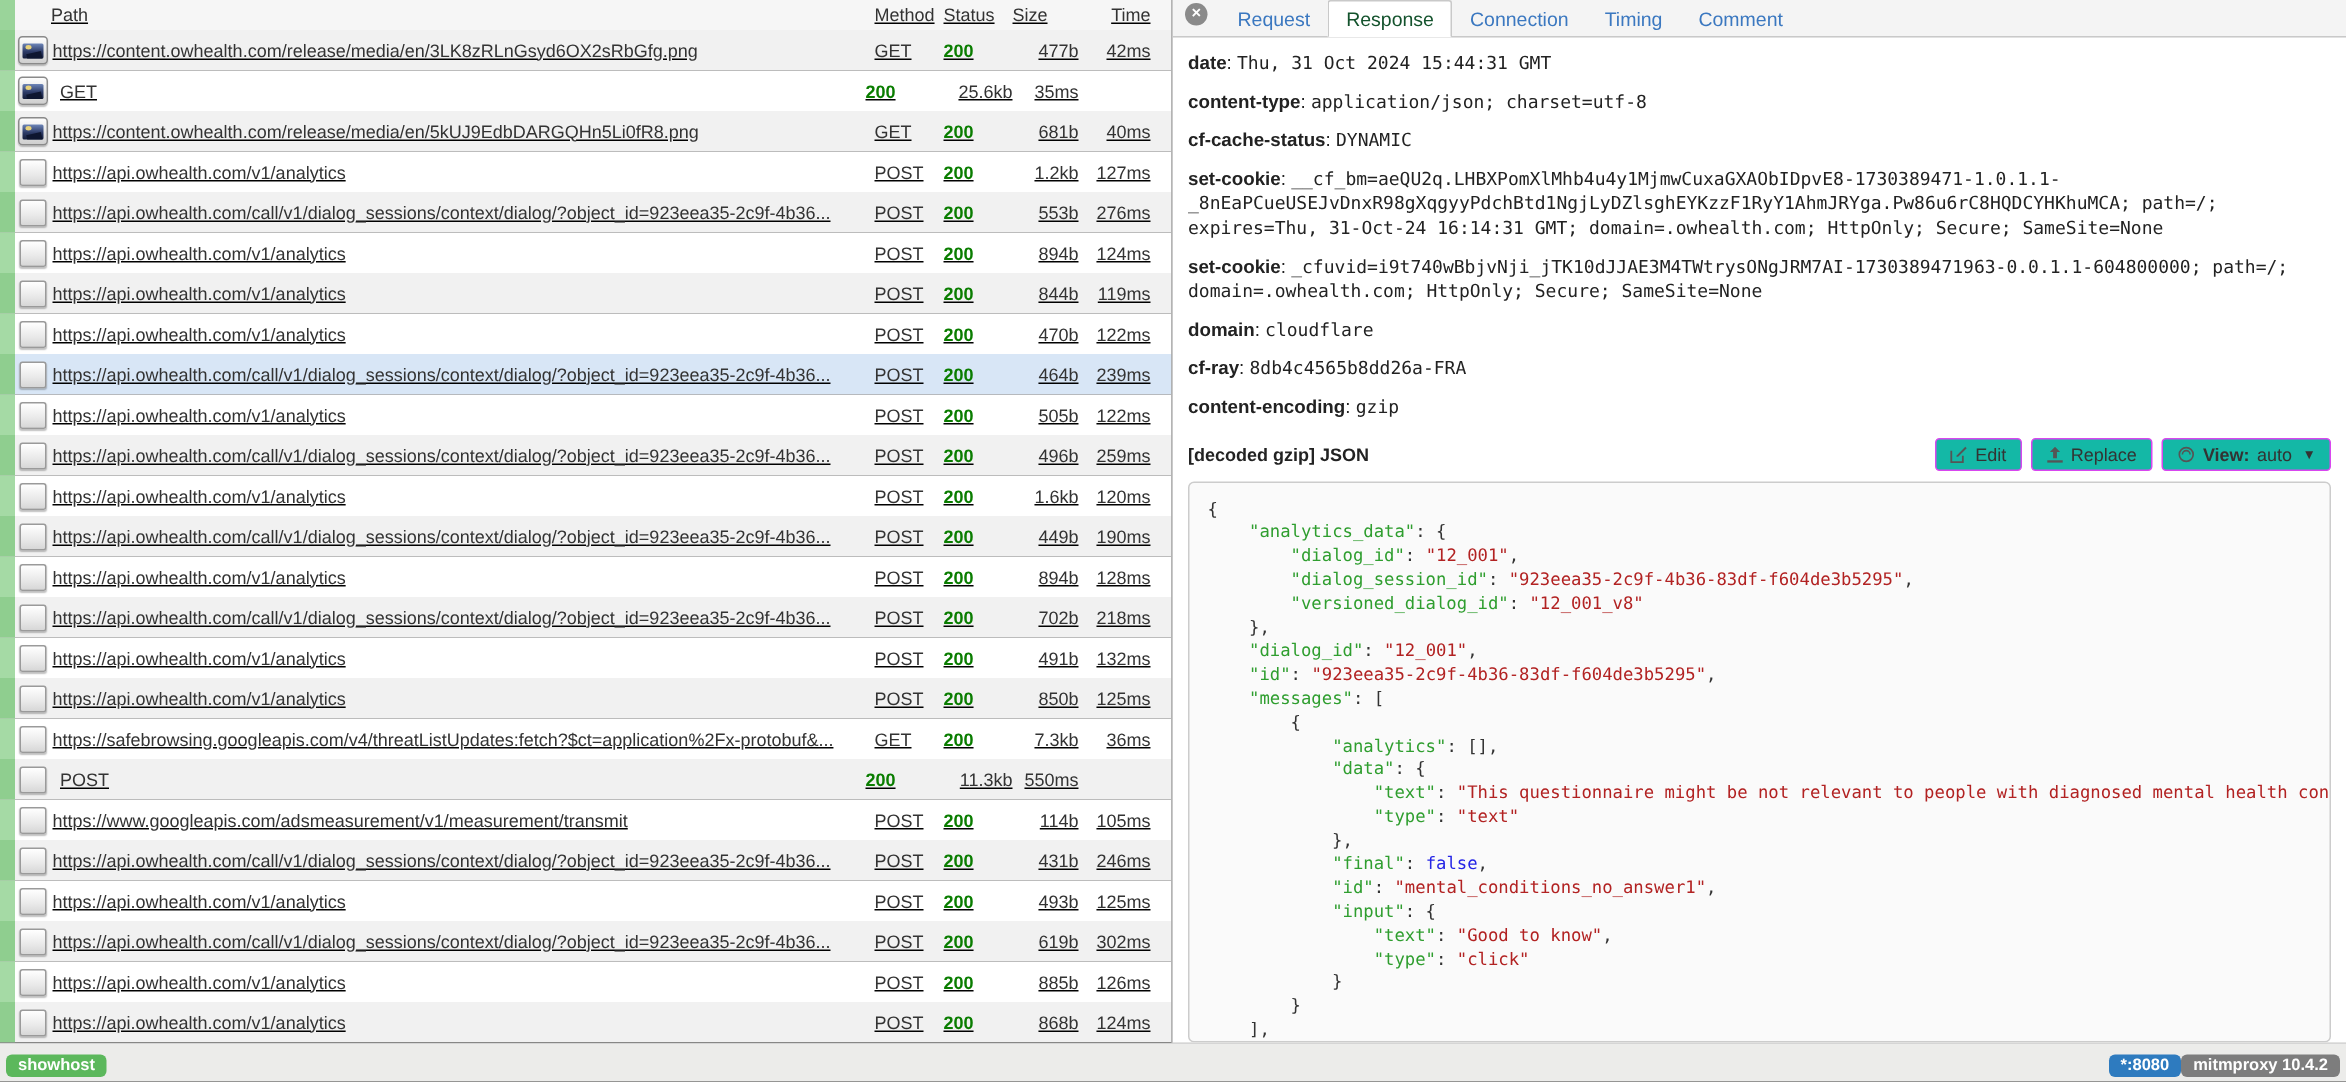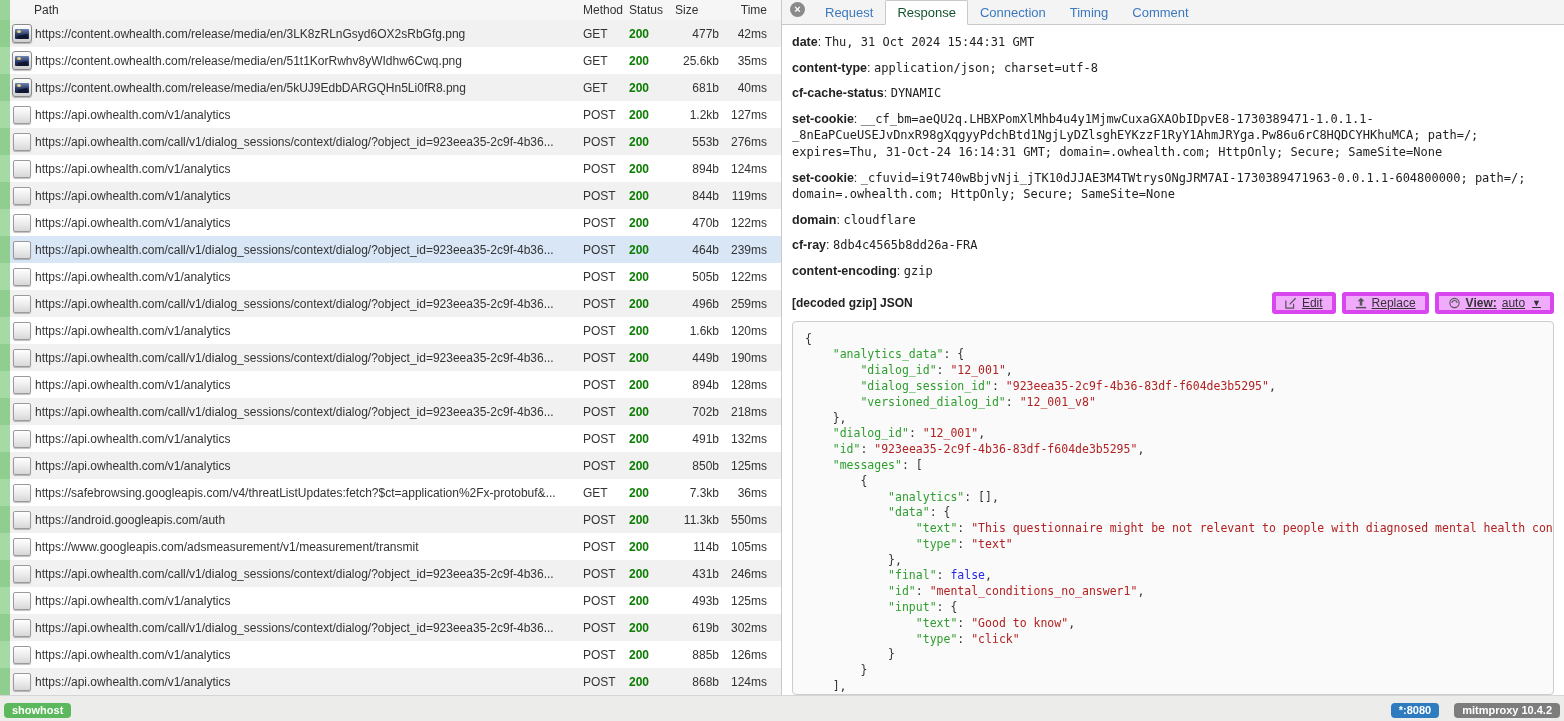--- a/index.html
+++ b/index.html
@@ -2,21 +2,21 @@
 <html><head>
 <meta charset="utf-8">
 <style>
   * { box-sizing: border-box; margin: 0; padding: 0; }
   html,body { width:1564px; height:721px; overflow:hidden; background:#000;
               font-family:"Liberation Sans", sans-serif; }
 
   .app { display:flex; height:695px; background:#fff; }
 
   
-  .flow-panel { width:781px; background:#000000; overflow:hidden; }
+  .flow-panel { width:781px; background:#000000; overflow:hidden;text-decoration:underline; }
   .flow-grid-row { display:grid;
     grid-template-columns:10px 24px 1fr 52px 46px 44px 48px;
     padding-right:14px; align-items:center; }
   .flow-header { height:20px; background:#f6f6f6; color:#333; font-size:12px; }
   .flow-header .col { white-space:nowrap; }
   .flow-row { height:27px; font-size:12px; color:#333; cursor:default; }
   .flow-row:nth-child(odd) { background:#f1f1f1; }
   .flow-row:nth-child(even) { background:#ffffff; }
   .flow-row.selected { background:#d8e6f6; }
   .strip { width:10px; height:27px; }
@@ -60,41 +60,41 @@
   .detail-body { flex:1; display:flex; flex-direction:column; overflow:hidden; }
 
   .headers { padding:9px 12px 0 10px; }
   .header-line { margin-bottom:9px; font-size:12.5px; line-height:1.3; color:#222; overflow-wrap:anywhere; }
   .hname { font-weight:bold; }
   .hval { font-family:"DejaVu Sans Mono", monospace; font-size:12px; }
 
   .toolbar { display:flex; align-items:center; padding:3px 10px 3px 10px; }
   .body-meta { font-weight:bold; font-size:12px; color:#222; }
   .btn-group { margin-left:auto; display:flex; gap:6px; }
-  .btn { border:4px solid #d946ef; border-radius:3px; background:#f0abfc; padding:2px 9px;
-         font-size:12px; color:#333; display:flex; align-items:center; gap:5px; height:22px;text-decoration:underline; }
+  .btn { border:1px solid #d946ef; border-radius:3px; background:#14b8a6; padding:2px 9px;
+         font-size:12px; color:#333; display:flex; align-items:center; gap:5px; height:22px; }
   .btn svg { display:block; }
   .btn .bold { font-weight:bold; }
   .caret { font-size:9px; color:#333; margin-left:2px; }
 
   .codeblock { flex:1; margin:4px 10px 0 10px; border:1px solid #ccc; border-radius:4px;
          background:#fafafa; padding:10px 12px; overflow:hidden;
          font-family:"DejaVu Sans Mono", monospace; font-size:11.5px; line-height:15.8px;
          white-space:pre; color:#333; }
   .tk-p { color:#333; }
   .tk-k { color:#2f9e2f; }
   .tk-s { color:#b22222; }
   .tk-b { color:#2525e6; }
 
   
   .footer { height:30px; background:#ececea; border-top:1px solid #d5d5d5;
             display:flex; align-items:center; padding:0 4px; }
   .badge { border-radius:4px; padding:1px 8px 2px 8px; color:#fff; font-weight:bold; font-size:11px; }
   .badge-showhost { background:#5cb85c; }
-  .footer-right { margin-left:auto; display:flex; gap:15px;justify-content:space-between; }
+  .footer-right { margin-left:auto; display:flex; gap:0;justify-content:space-between; }
   .badge-proxy { background:#2e7bbf; }
   .badge-version { background:#7d7d7d; }
   .bottom-strip { height:6px; background:#000; }
 </style>
 </head>
 <body>
 
 <div class="app">
 
   <div class="flow-panel">
@@ -121,21 +121,20 @@
           <span class="cell-size">477b</span>
           <span class="cell-time">42ms</span>
         </div>
         <div class="flow-grid-row flow-row">
           <span class="strip"></span>
           <span class="icon-wrap">
             <span class="icon-img">
               <span class="pic"></span>
             </span>
           </span>
-          <span class="cell-path">https://content.owhealth.com/release/media/en/51t1KorRwhv8yWIdhw6Cwq.png</span>
           <span class="cell-method">GET</span>
           <span class="cell-status">200</span>
           <span class="cell-size">25.6kb</span>
           <span class="cell-time">35ms</span>
         </div>
         <div class="flow-grid-row flow-row">
           <span class="strip"></span>
           <span class="icon-wrap">
             <span class="icon-img">
               <span class="pic"></span>
@@ -310,21 +309,20 @@
           <span class="cell-method">GET</span>
           <span class="cell-status">200</span>
           <span class="cell-size">7.3kb</span>
           <span class="cell-time">36ms</span>
         </div>
         <div class="flow-grid-row flow-row">
           <span class="strip"></span>
           <span class="icon-wrap">
             <span class="icon-doc"></span>
           </span>
-          <span class="cell-path">https://android.googleapis.com/auth</span>
           <span class="cell-method">POST</span>
           <span class="cell-status">200</span>
           <span class="cell-size">11.3kb</span>
           <span class="cell-time">550ms</span>
         </div>
         <div class="flow-grid-row flow-row">
           <span class="strip"></span>
           <span class="icon-wrap">
             <span class="icon-doc"></span>
           </span>

